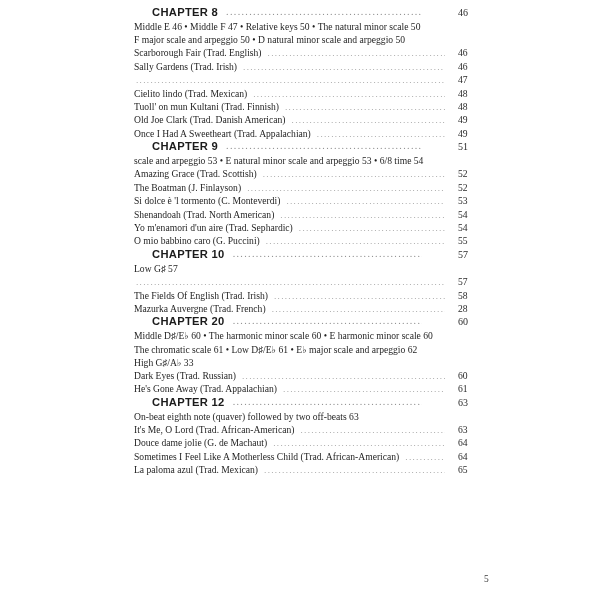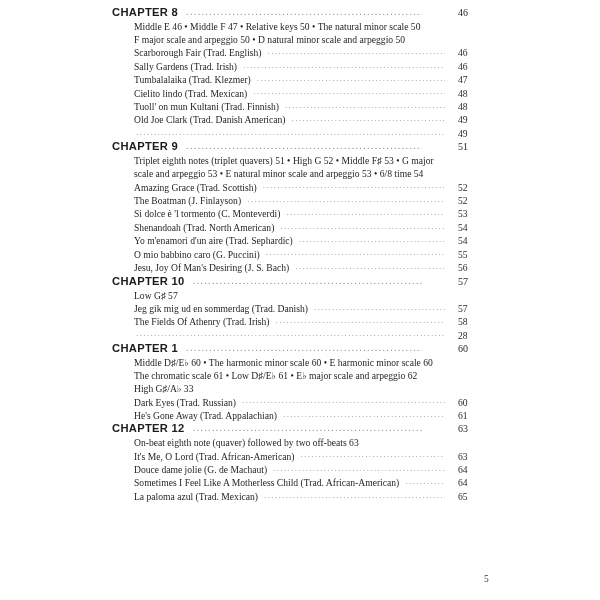--- a/index.html
+++ b/index.html
@@ -23,21 +23,21 @@
     width: 378px;
   }
 
   
   .chapter-row {
     display: flex;
     align-items: baseline;
     margin-top: 9px;
     margin-bottom: 2px;
   }
-  .chapter-row:first-child { margin-top: 0; }
+  .chapter-row:first-child { margin-top: 0; margin-left: 40px; }
   .chapter-title {
     font-family: "Liberation Sans", "DejaVu Sans", sans-serif;
     font-weight: bold;
     font-size: 11.2px;
     letter-spacing: 0.3px;
     color: #1b1b1b;
     white-space: nowrap;
     padding-right: 5px;
   }
   .chapter-leader {
@@ -74,21 +74,21 @@
     font-size: 9.6px;
     line-height: 13.2px;
     color: #1f1f1f;
     margin-bottom: 0px;
   }
   .desc-line { white-space: nowrap; }
 
   
   .entry-row {
     display: flex;
-    align-items: center;
+    align-items: flex-end;
     margin-left: 22px;
     line-height: 13.4px;
   }
   .entry-title {
     font-size: 9.6px;
     color: #1f1f1f;
     white-space: nowrap;
     padding-right: 4px;
   }
   .entry-leader {
@@ -145,52 +145,51 @@
           <span class="entry-title">Scarborough Fair (Trad. English)</span>
           <span class="entry-leader"></span>
           <span class="entry-page">46</span>
         </div>
         <div class="entry-row">
           <span class="entry-title">Sally Gardens (Trad. Irish)</span>
           <span class="entry-leader"></span>
           <span class="entry-page">46</span>
         </div>
         <div class="entry-row">
-          <span class="entry-title">Tumbalalaika (Trad. Klezmer)</span>
           <span class="entry-leader"></span>
           <span class="entry-page">47</span>
         </div>
         <div class="entry-row">
           <span class="entry-title">Cielito lindo (Trad. Mexican)</span>
           <span class="entry-leader"></span>
           <span class="entry-page">48</span>
         </div>
         <div class="entry-row">
           <span class="entry-title">Tuoll' on mun Kultani (Trad. Finnish)</span>
           <span class="entry-leader"></span>
           <span class="entry-page">48</span>
         </div>
         <div class="entry-row">
           <span class="entry-title">Old Joe Clark (Trad. Danish American)</span>
           <span class="entry-leader"></span>
           <span class="entry-page">49</span>
         </div>
         <div class="entry-row">
+          <span class="entry-title">Once I Had A Sweetheart (Trad. Appalachian)</span>
           <span class="entry-leader"></span>
           <span class="entry-page">49</span>
         </div>
       </div>
       <div class="chapter-section">
         <div class="chapter-row">
           <span class="chapter-title">CHAPTER 9</span>
           <span class="chapter-leader"></span>
           <span class="chapter-page">51</span>
         </div>
         <div class="desc">
-          <div class="desc-line">Triplet eighth notes (triplet quavers) 51 • High G 52 • Middle F♯ 53 • G major</div>
           <div class="desc-line">scale and arpeggio 53 • E natural minor scale and arpeggio 53 • 6/8 time 54</div>
         </div>
         <div class="entry-row">
           <span class="entry-title">Amazing Grace (Trad. Scottish)</span>
           <span class="entry-leader"></span>
           <span class="entry-page">52</span>
         </div>
         <div class="entry-row">
           <span class="entry-title">The Boatman (J. Finlayson)</span>
           <span class="entry-leader"></span>
@@ -209,53 +208,48 @@
         <div class="entry-row">
           <span class="entry-title">Yo m'enamori d'un aire (Trad. Sephardic)</span>
           <span class="entry-leader"></span>
           <span class="entry-page">54</span>
         </div>
         <div class="entry-row">
           <span class="entry-title">O mio babbino caro (G. Puccini)</span>
           <span class="entry-leader"></span>
           <span class="entry-page">55</span>
         </div>
-        <div class="entry-row">
-          <span class="entry-title">Jesu, Joy Of Man's Desiring (J. S. Bach)</span>
-          <span class="entry-leader"></span>
-          <span class="entry-page">56</span>
-        </div>
       </div>
       <div class="chapter-section">
         <div class="chapter-row">
           <span class="chapter-title">CHAPTER 10</span>
           <span class="chapter-leader"></span>
           <span class="chapter-page">57</span>
         </div>
         <div class="desc">
           <div class="desc-line">Low G♯ 57</div>
         </div>
         <div class="entry-row">
-          <span class="entry-title">Jeg gik mig ud en sommerdag (Trad. Danish)</span>
           <span class="entry-leader"></span>
           <span class="entry-page">57</span>
         </div>
         <div class="entry-row">
-          <span class="entry-title">The Fields Of Athenry (Trad. Irish)</span>
+          <span class="entry-title">The Fields Of English (Trad. Irish)</span>
           <span class="entry-leader"></span>
           <span class="entry-page">58</span>
         </div>
         <div class="entry-row">
+          <span class="entry-title">Mazurka Auvergne (Trad. French)</span>
           <span class="entry-leader"></span>
           <span class="entry-page">28</span>
         </div>
       </div>
       <div class="chapter-section">
         <div class="chapter-row">
-          <span class="chapter-title">CHAPTER 1</span>
+          <span class="chapter-title">CHAPTER 20</span>
           <span class="chapter-leader"></span>
           <span class="chapter-page">60</span>
         </div>
         <div class="desc">
           <div class="desc-line">Middle D♯/E♭ 60 • The harmonic minor scale 60 • E harmonic minor scale 60</div>
           <div class="desc-line">The chromatic scale 61 • Low D♯/E♭ 61 • E♭ major scale and arpeggio 62</div>
           <div class="desc-line">High G♯/A♭ 33</div>
         </div>
         <div class="entry-row">
           <span class="entry-title">Dark Eyes (Trad. Russian)</span>

